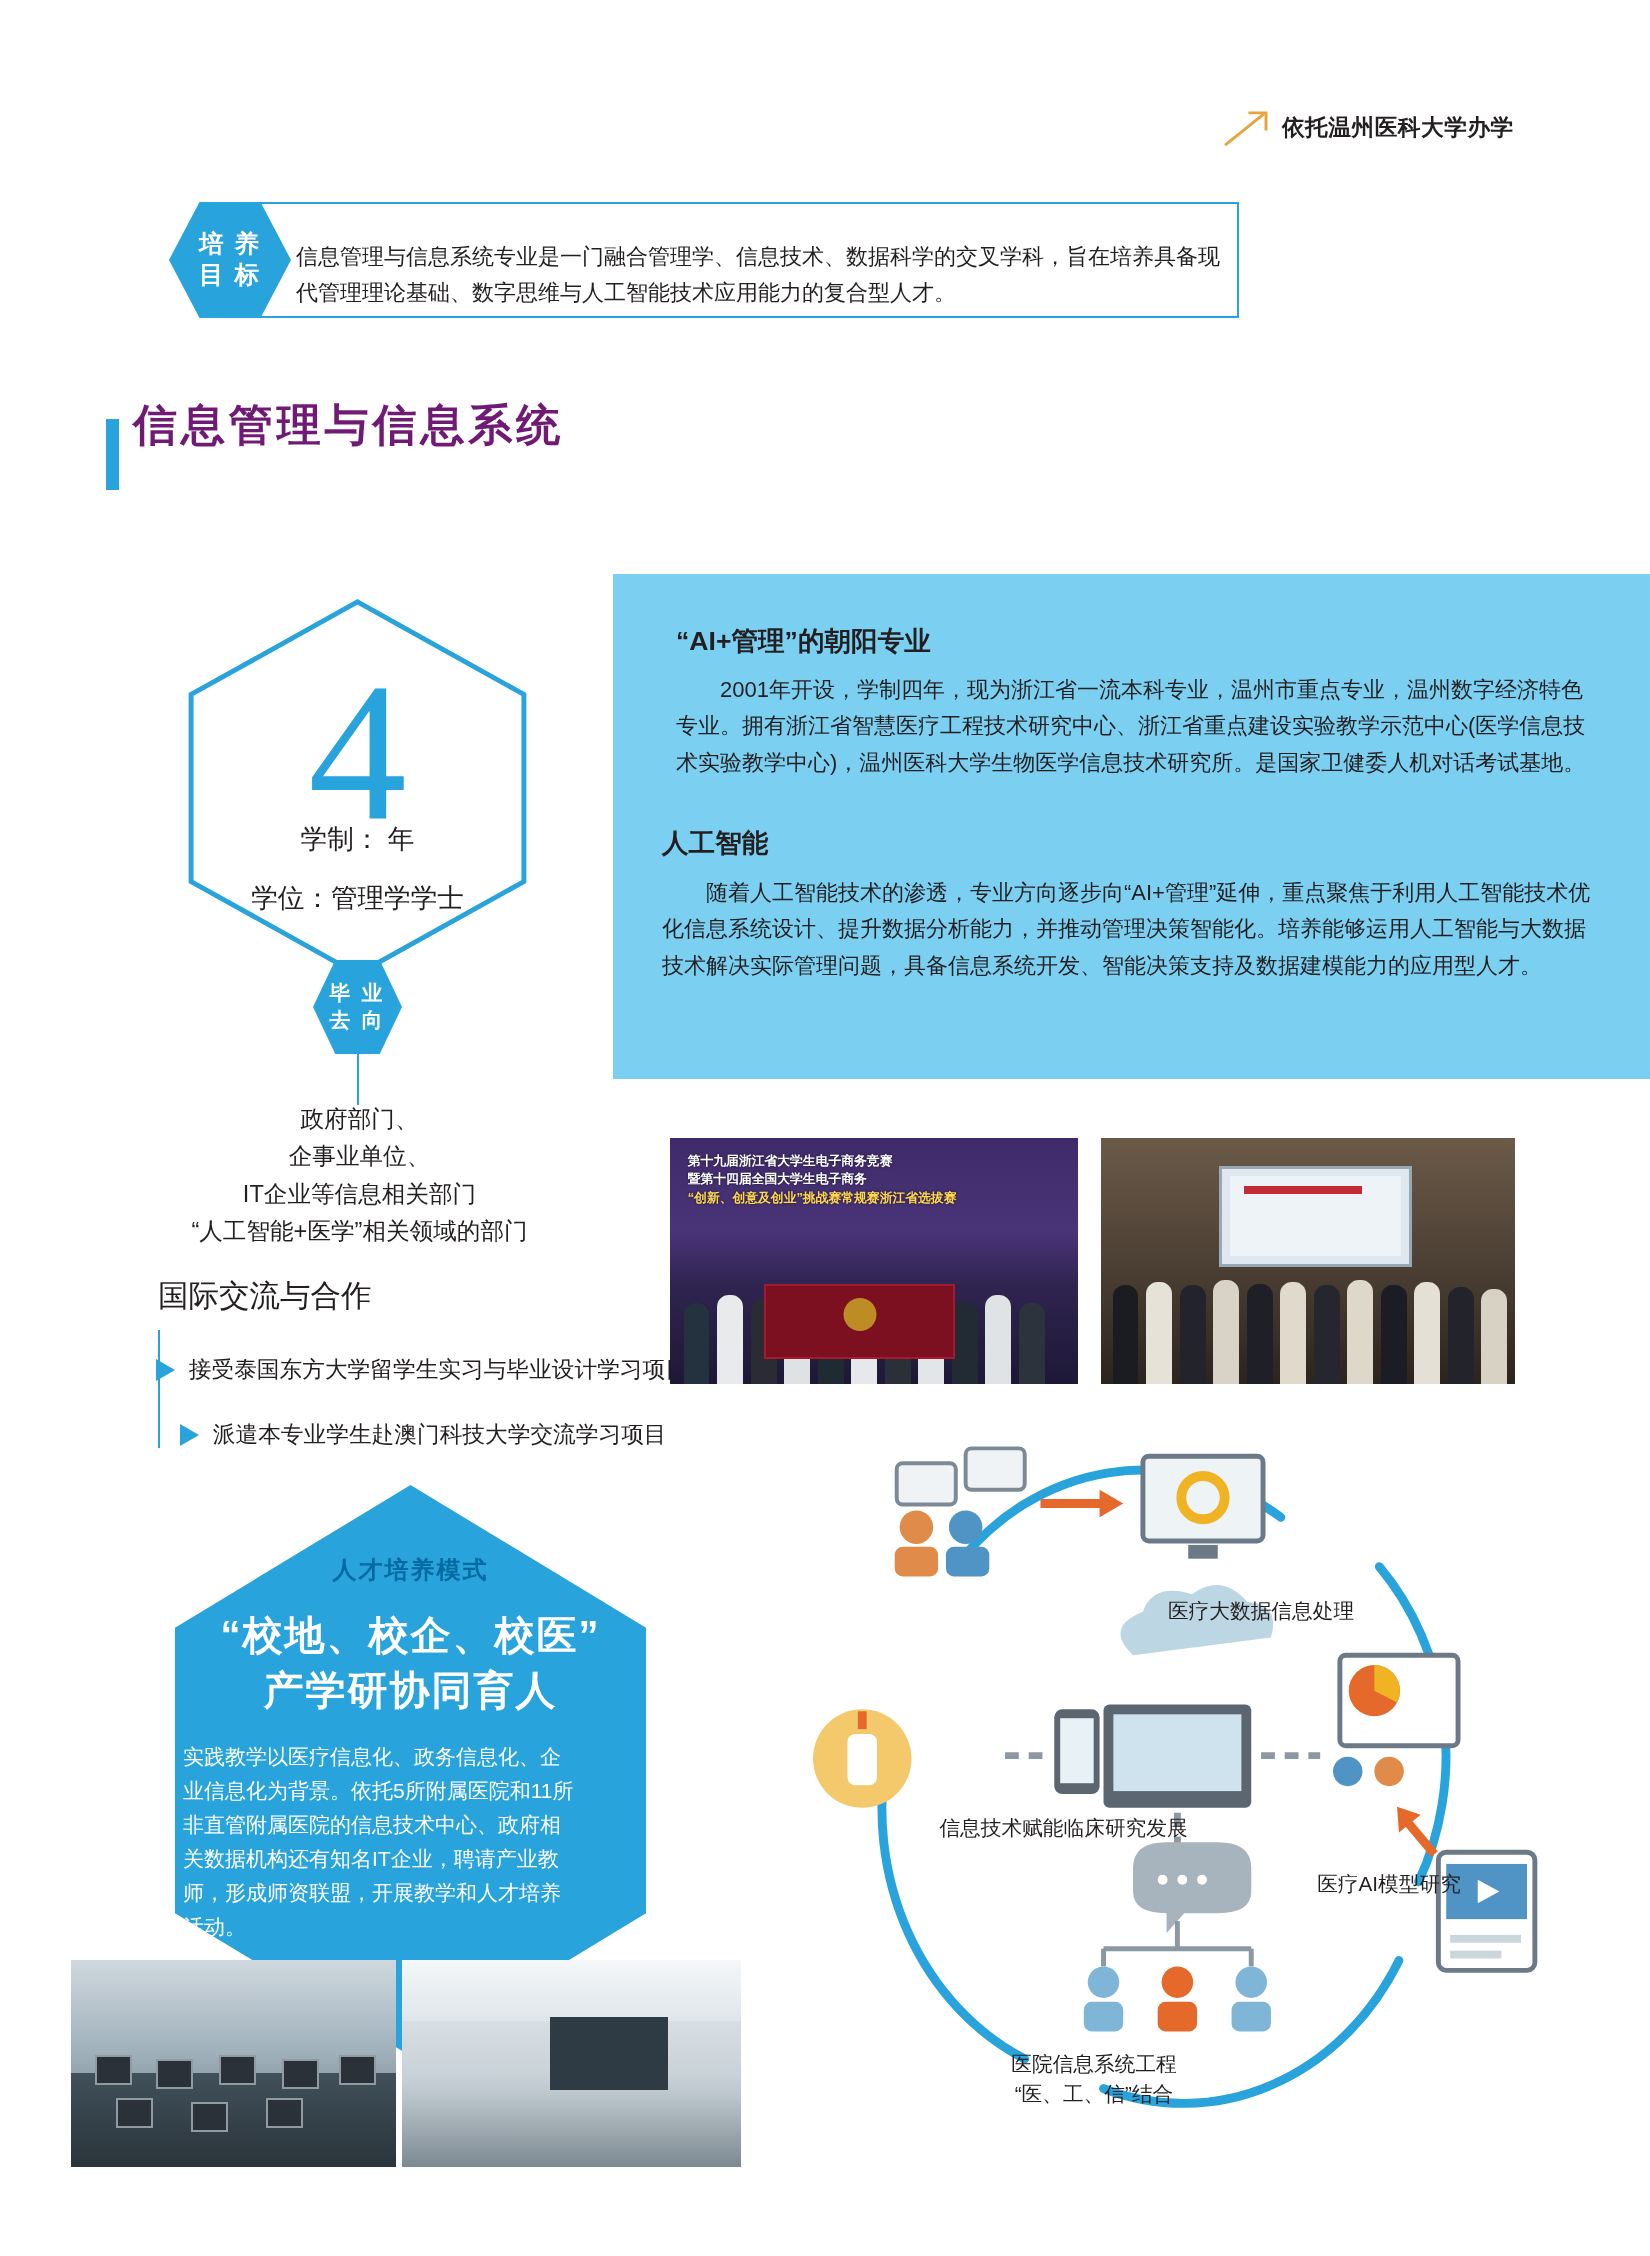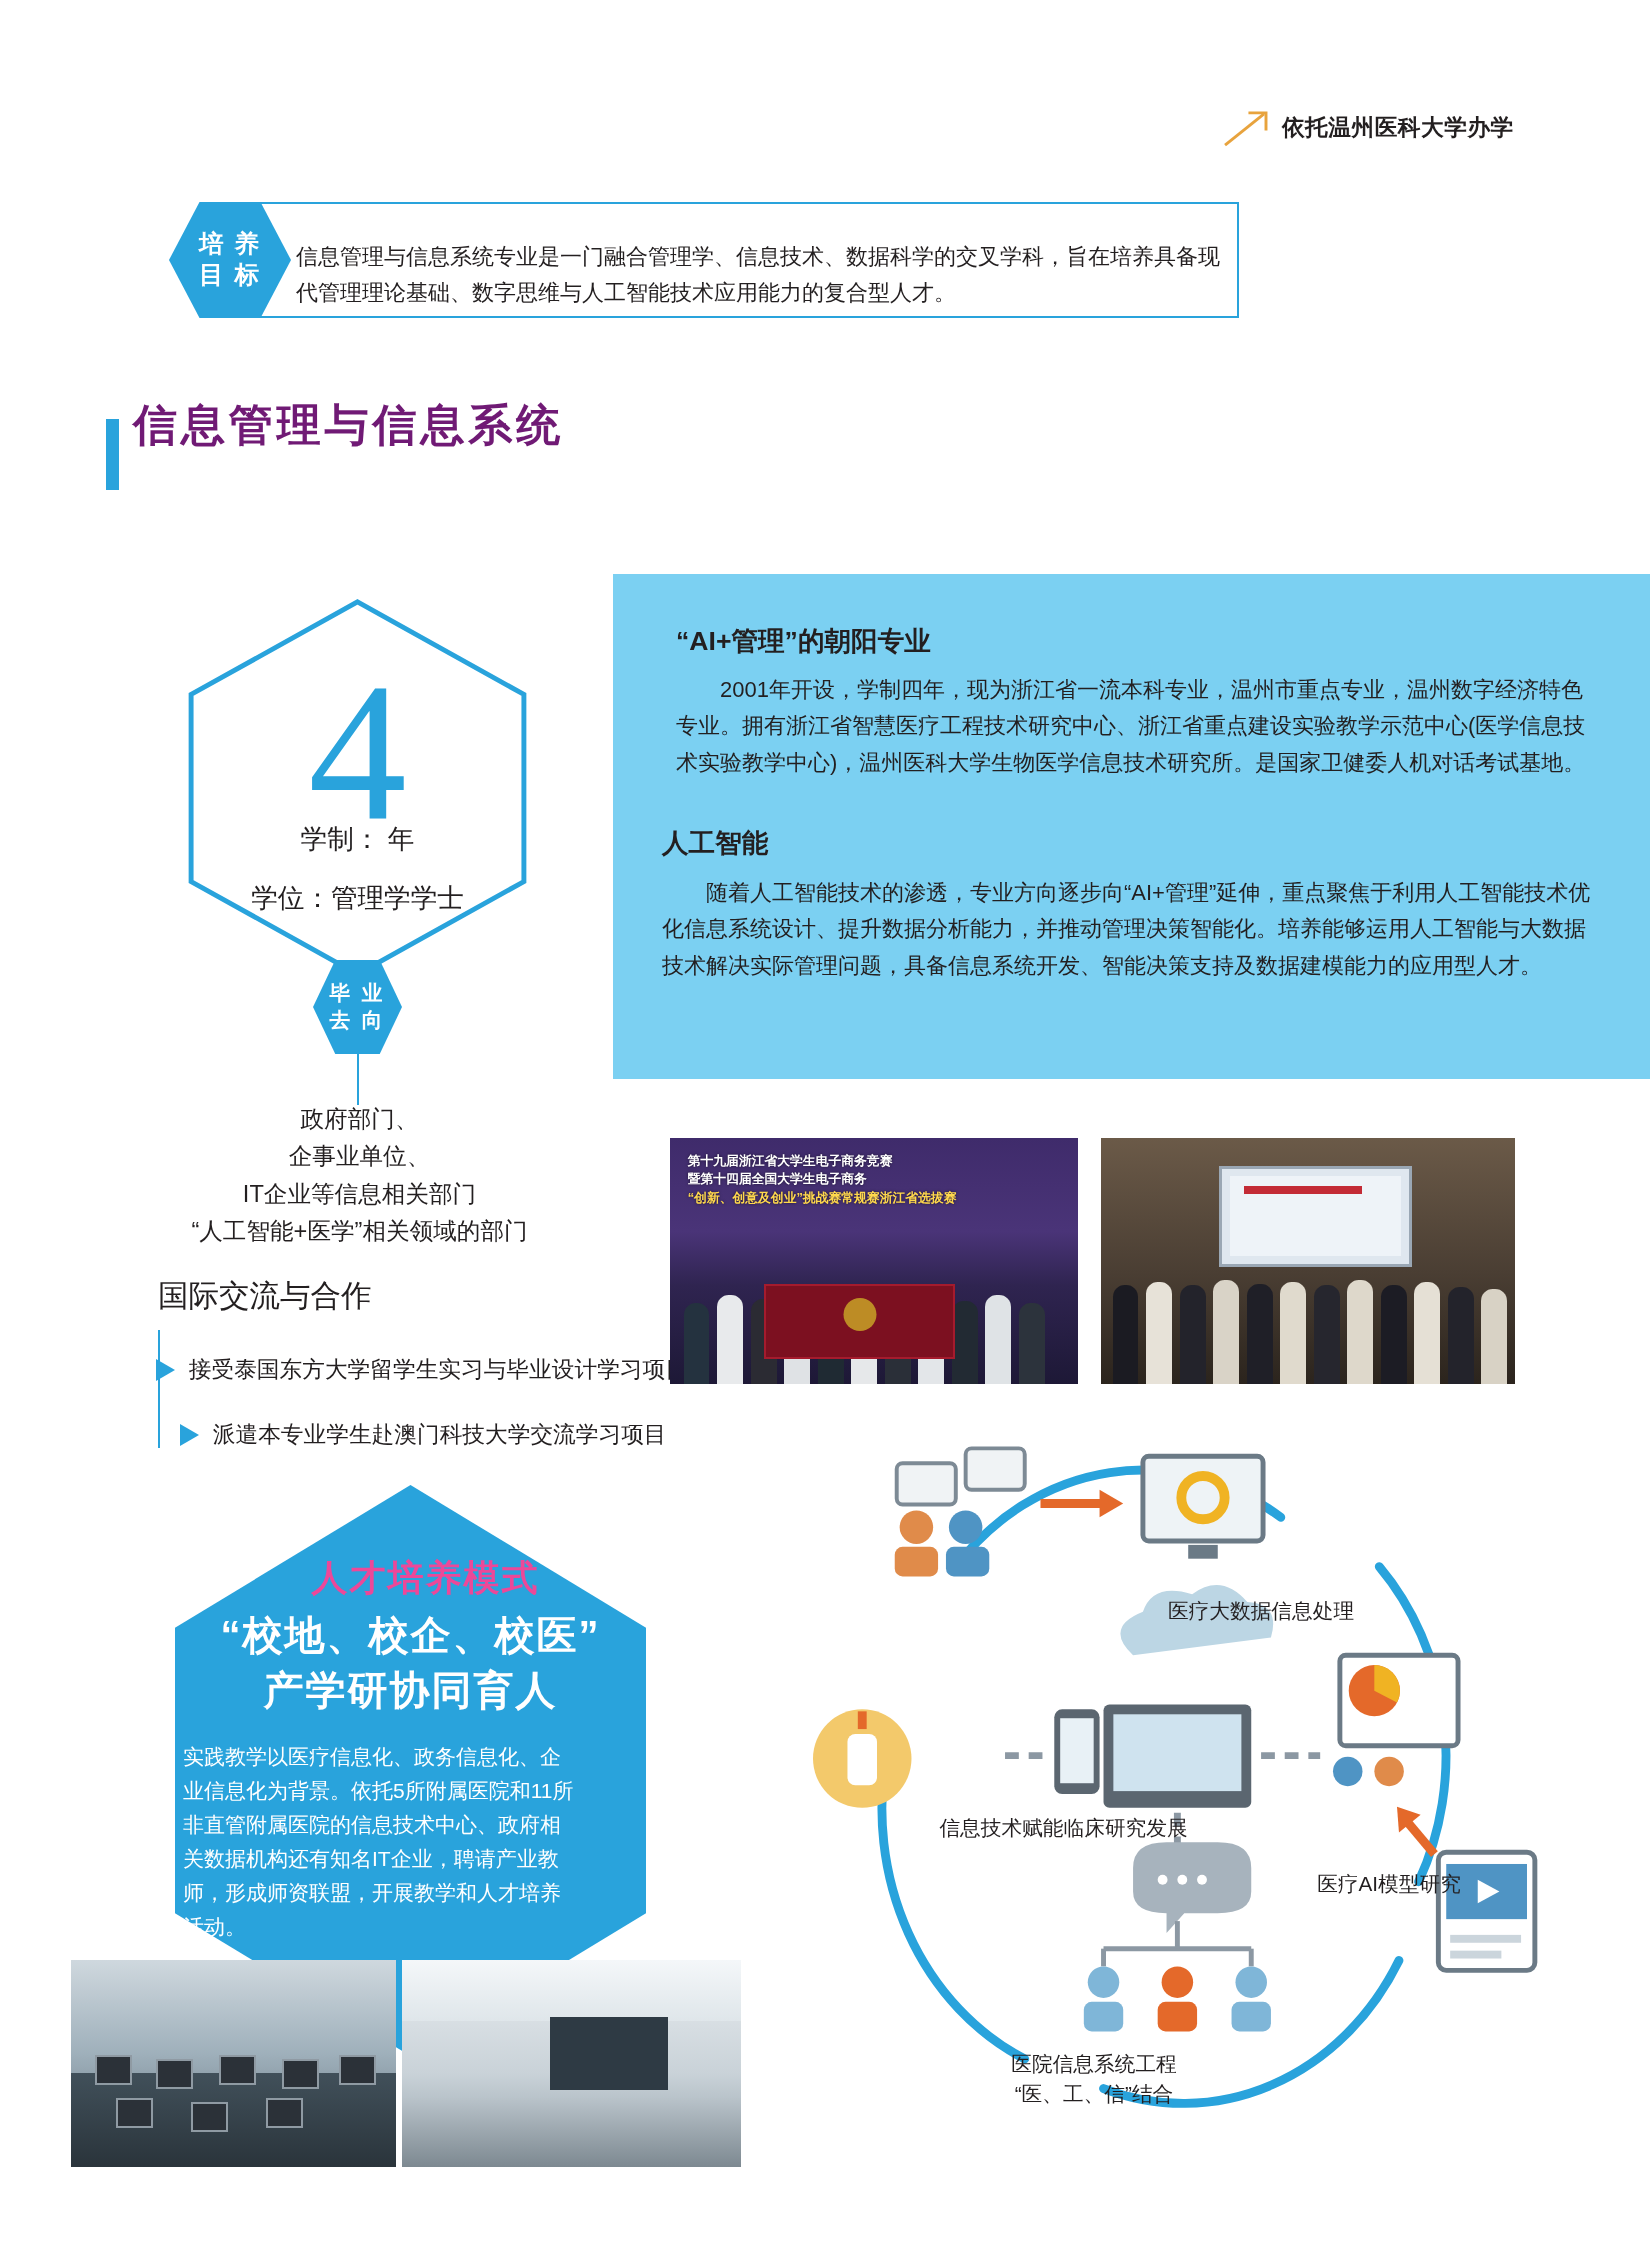--- a/index.html
+++ b/index.html
@@ -86,22 +86,22 @@
   .pp{position:absolute;bottom:0;width:25.6px;border-radius:11.8px 11.8px 0 0;}
   
   .ph2-bg{position:absolute;inset:0;background:linear-gradient(180deg,#6b5a48 0%,#4a3e33 55%,#2b241d 100%);}
   .screen{position:absolute;left:118px;top:27.6px;width:187px;height:95px;background:#dfe7ef;border:3px solid #9aa7b4;}
   .screen-in{position:absolute;left:7.9px;top:7.9px;right:7.9px;bottom:7.9px;background:#eef3f8;}
   .screen-bar{position:absolute;left:21.7px;top:17.7px;width:118px;height:7.9px;background:#c32b36;}
 
   
   .talent-hex{position:absolute;left:175px;top:1485px;width:471px;height:571px;background:#29a3dc;
     clip-path:polygon(50% 0%,100% 25%,100% 75%,50% 100%,0% 75%,0% 25%);}
-  .talent-t1{position:absolute;left:190px;top:1554px;width:471px;text-align:center;color:#ec4899;
-    font-size:36px;font-weight:bold;letter-spacing:2px;}
+  .talent-t1{position:absolute;left:175px;top:1554px;width:471px;text-align:center;color:#0369a1;
+    font-size:24px;font-weight:bold;letter-spacing:2px;}
   .talent-t2{position:absolute;left:175px;top:1608px;width:471px;text-align:center;color:#fff;
     font-size:40px;font-weight:bold;letter-spacing:2px;}
   .talent-t3{position:absolute;left:175px;top:1663px;width:471px;text-align:center;color:#fff;
     font-size:40px;font-weight:bold;letter-spacing:2px;}
   .talent-body{position:absolute;left:183px;top:1740px;width:398px;color:#fff;font-size:21px;
     line-height:1.62;}
 
   
   .bp1{left:71px;top:1960px;width:325px;height:207px;}
   .bp2{left:402px;top:1960px;width:339px;height:207px;}

